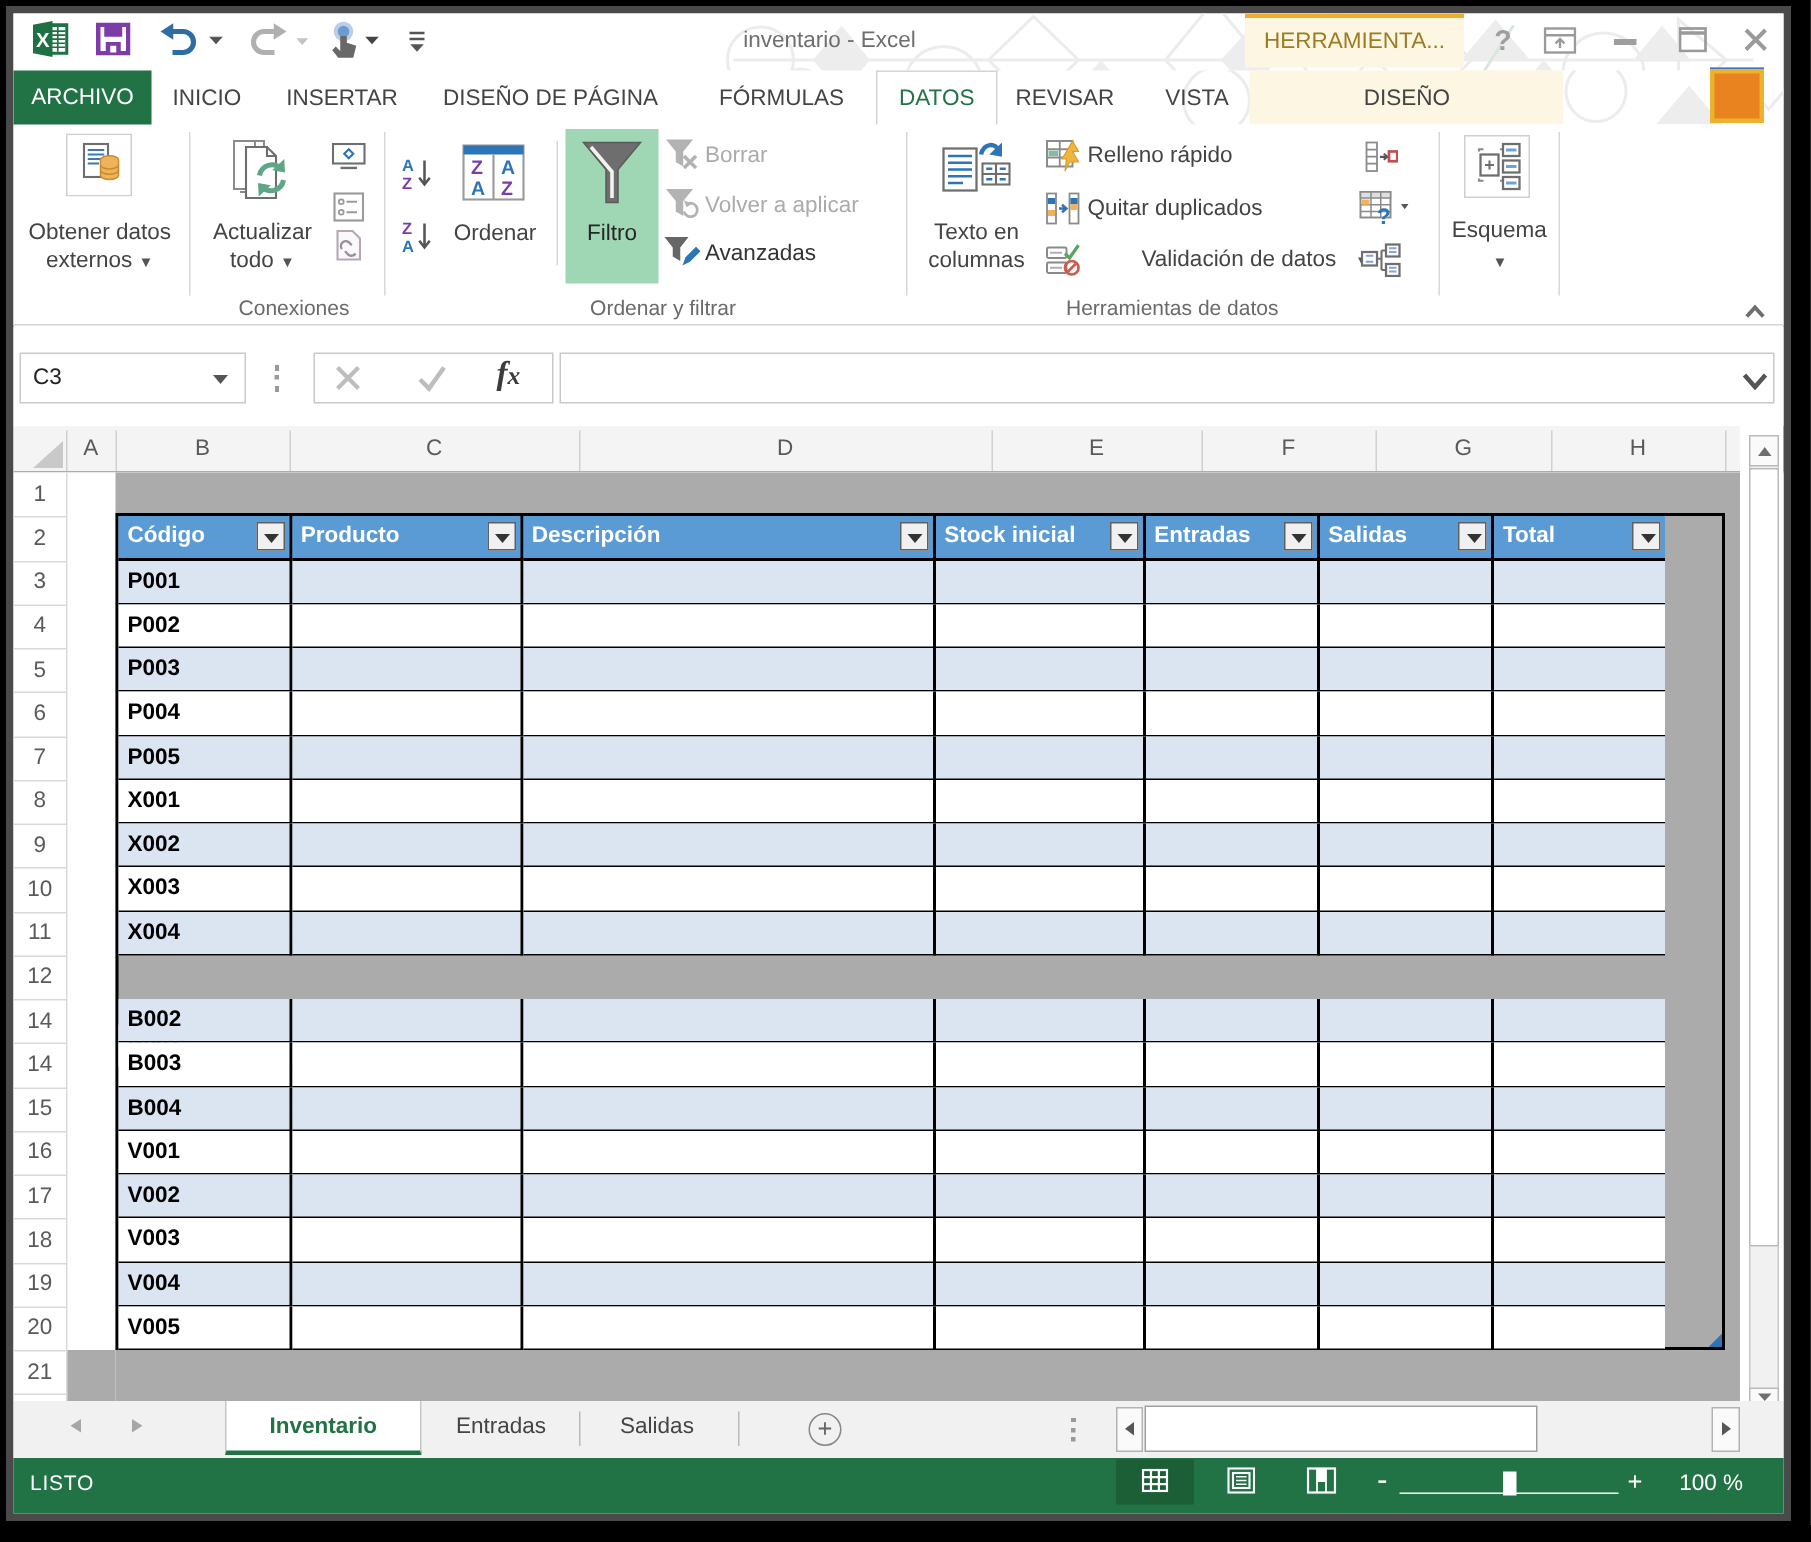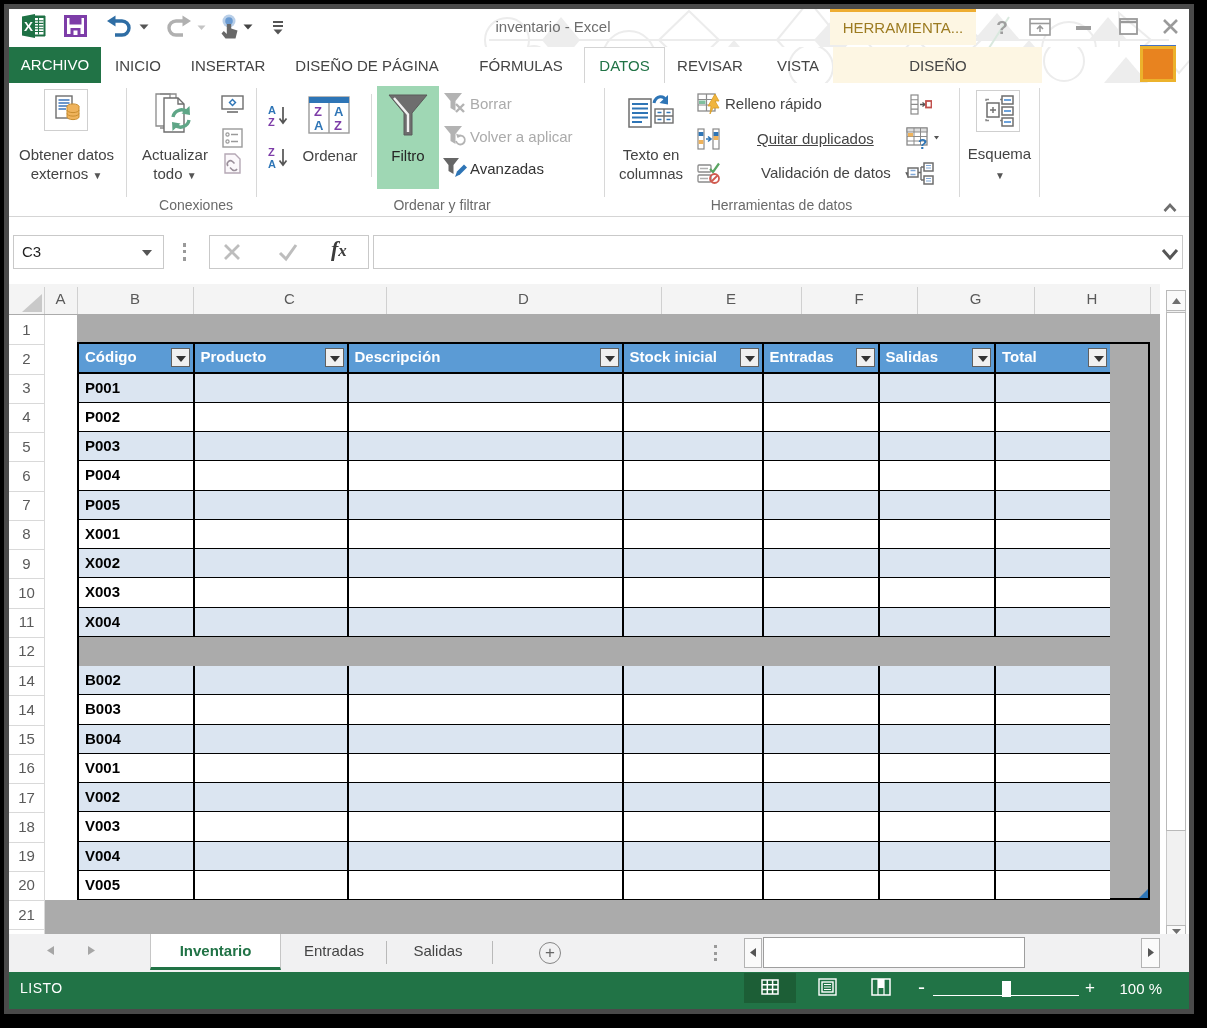--- a/index.html
+++ b/index.html
@@ -263,21 +263,21 @@
 
 <svg class="a" style="left:688px;top:119px;width:23px;height:22px;" viewBox="0 0 23 22">
   <rect x="1" y="1" width="6" height="20" fill="#fff" stroke="#8a8a8a" stroke-width="1.2"></rect>
   <rect x="1.6" y="4" width="4.8" height="4" fill="#2e75b6"></rect>
   <rect x="1.6" y="12" width="4.8" height="4" fill="#efb35c"></rect>
   <rect x="16" y="1" width="6" height="20" fill="#fff" stroke="#8a8a8a" stroke-width="1.2"></rect>
   <rect x="16.6" y="4" width="4.8" height="4" fill="#2e75b6"></rect>
   <rect x="16.6" y="8" width="4.8" height="4" fill="#efb35c"></rect>
   <path d="M 9 11 H 13 M 11 8.5 L 14 11 L 11 13.5" fill="none" stroke="#2e75b6" stroke-width="1.6"></path>
 </svg>
-<div class="a lbl" style="left:748px;top:121px;text-decoration:underline;">Quitar duplicados</div>
+<div class="a lbl" style="left:716px;top:121px;">Quitar duplicados</div>
 
 <svg class="a" style="left:688px;top:153px;width:23px;height:22px;" viewBox="0 0 23 22">
   <rect x="1" y="3" width="13" height="7" rx="1" fill="#fff" stroke="#8a8a8a" stroke-width="1.3"></rect>
   <rect x="1" y="13" width="13" height="7" rx="1" fill="#fff" stroke="#8a8a8a" stroke-width="1.3"></rect>
   <path d="M 3 6.5 H 11 M 3 16.5 H 11" stroke="#b0b0b0" stroke-width="1.3"></path>
   <path d="M 13 7 L 16 10 L 22 1.5" fill="none" stroke="#5aa562" stroke-width="2.2"></path>
   <circle cx="17.5" cy="16.5" r="4.5" fill="none" stroke="#d05a4f" stroke-width="1.8"></circle>
   <path d="M 14.5 19.5 L 20.5 13.5" stroke="#d05a4f" stroke-width="1.8"></path>
 </svg>
 <div class="a lbl" style="left:752px;top:155px;text-align:center;">Validación de datos&nbsp;&nbsp;&nbsp;<span style="font-size:10px;color:#555;">▼</span></div>

